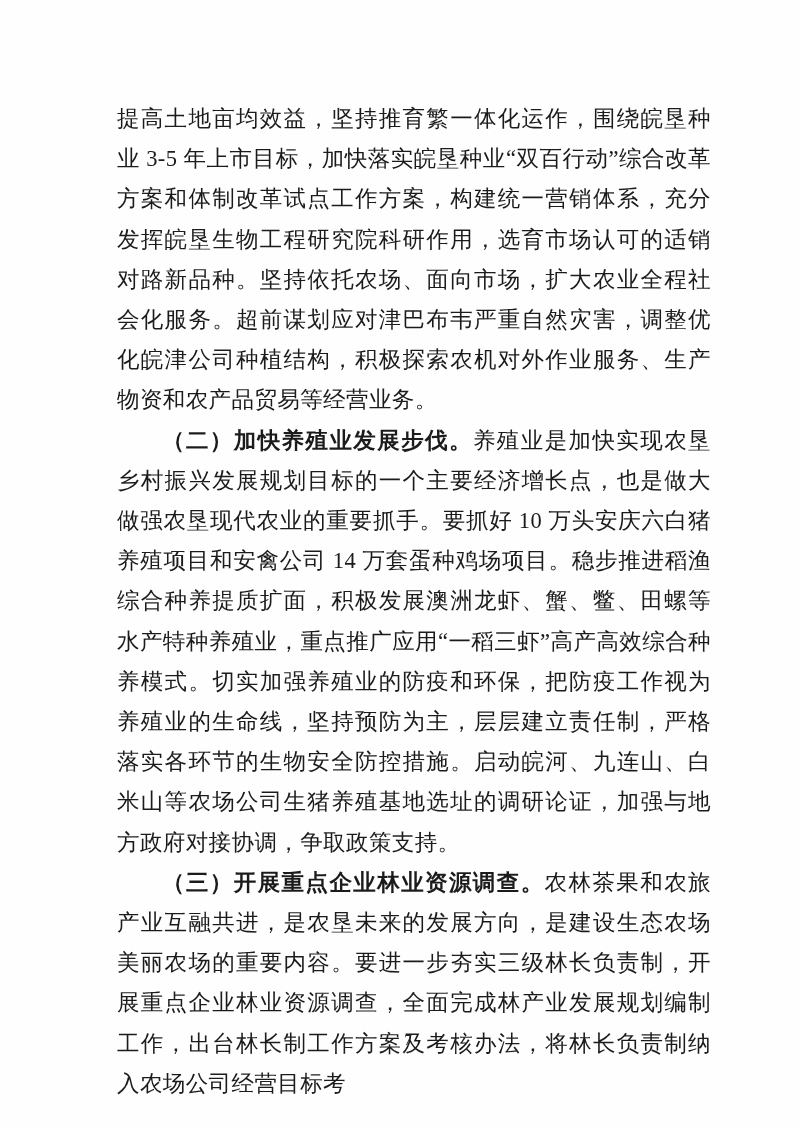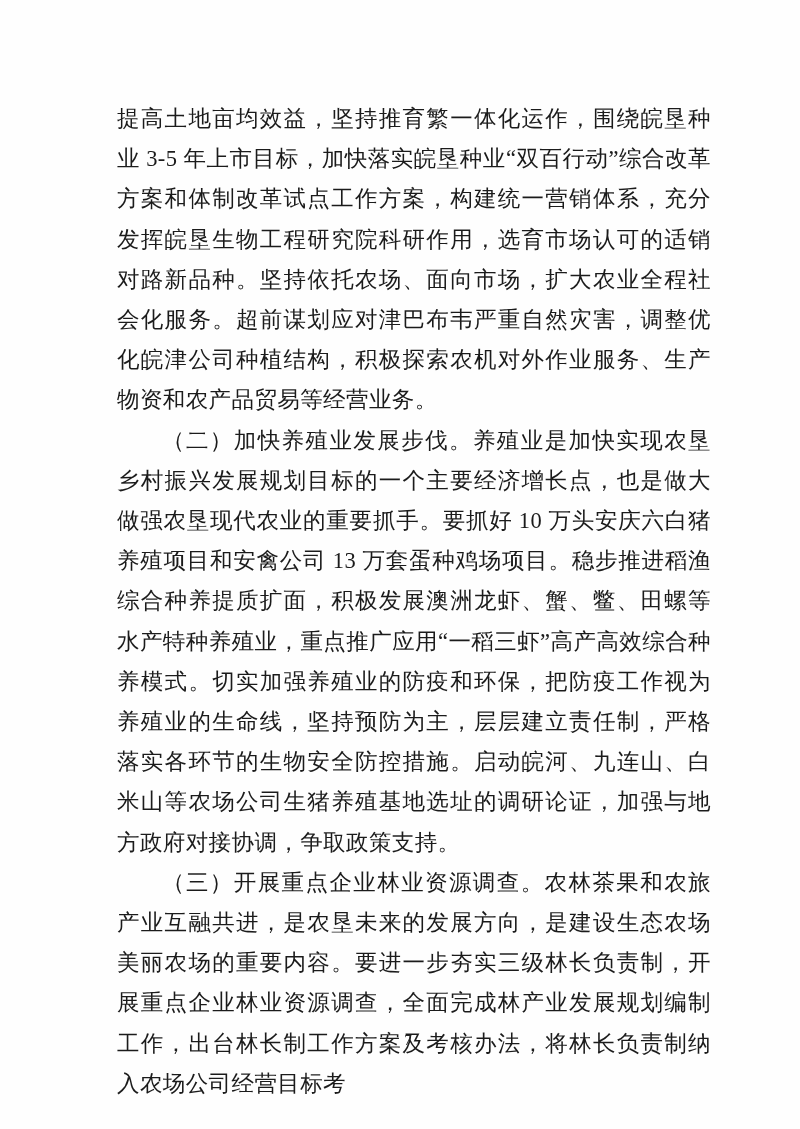--- a/index.html
+++ b/index.html
@@ -28,41 +28,41 @@
     line-height: 40.2px;
     text-align: justify;
     text-justify: inter-ideograph;
     letter-spacing: 0.4px;
     word-break: break-all;
   }
   .indent-para {
     text-indent: 2em;
   }
   .lead {
-    font-weight: 400;
+    font-weight: 700;
   }
   .page-num {
     position: absolute;
     top: 1029px;
     left: 18px;
     width: 780px;
     text-align: center;
     font-size: 15px;
     line-height: 22px;
     color: #222222;
   }
 </style>
 </head>
 <body>
 
 <div class="page">
   <div class="content">
 
     <p class="body-para"><span class="lead"></span><span>提高土地亩均效益，坚持推育繁一体化运作，围绕皖垦种业 3-5 年上市目标，加快落实皖垦种业“双百行动”综合改革方案和体制改革试点工作方案，构建统一营销体系，充分发挥皖垦生物工程研究院科研作用，选育市场认可的适销对路新品种。坚持依托农场、面向市场，扩大农业全程社会化服务。超前谋划应对津巴布韦严重自然灾害，调整优化皖津公司种植结构，积极探索农机对外作业服务、生产物资和农产品贸易等经营业务。</span></p>
 
-    <p class="body-para indent-para"><span class="lead">（二）加快养殖业发展步伐。</span><span>养殖业是加快实现农垦乡村振兴发展规划目标的一个主要经济增长点，也是做大做强农垦现代农业的重要抓手。要抓好 10 万头安庆六白猪养殖项目和安禽公司 13 万套蛋种鸡场项目。稳步推进稻渔综合种养提质扩面，积极发展澳洲龙虾、蟹、鳖、田螺等水产特种养殖业，重点推广应用“一稻三虾”高产高效综合种养模式。切实加强养殖业的防疫和环保，把防疫工作视为养殖业的生命线，坚持预防为主，层层建立责任制，严格落实各环节的生物安全防控措施。启动皖河、九连山、白米山等农场公司生猪养殖基地选址的调研论证，加强与地方政府对接协调，争取政策支持。</span></p>
+    <p class="body-para indent-para"><span class="lead">（二）加快养殖业发展步伐。</span><span>养殖业是加快实现农垦乡村振兴发展规划目标的一个主要经济增长点，也是做大做强农垦现代农业的重要抓手。要抓好 10 万头安庆六白猪养殖项目和安禽公司 14 万套蛋种鸡场项目。稳步推进稻渔综合种养提质扩面，积极发展澳洲龙虾、蟹、鳖、田螺等水产特种养殖业，重点推广应用“一稻三虾”高产高效综合种养模式。切实加强养殖业的防疫和环保，把防疫工作视为养殖业的生命线，坚持预防为主，层层建立责任制，严格落实各环节的生物安全防控措施。启动皖河、九连山、白米山等农场公司生猪养殖基地选址的调研论证，加强与地方政府对接协调，争取政策支持。</span></p>
 
     <p class="body-para indent-para"><span class="lead">（三）开展重点企业林业资源调查。</span><span>农林茶果和农旅产业互融共进，是农垦未来的发展方向，是建设生态农场美丽农场的重要内容。要进一步夯实三级林长负责制，开展重点企业林业资源调查，全面完成林产业发展规划编制工作，出台林长制工作方案及考核办法，将林长负责制纳入农场公司经营目标考</span></p>
 
   </div>
 
   <div class="page-num">7</div>
 </div>
 
 </body></html>

